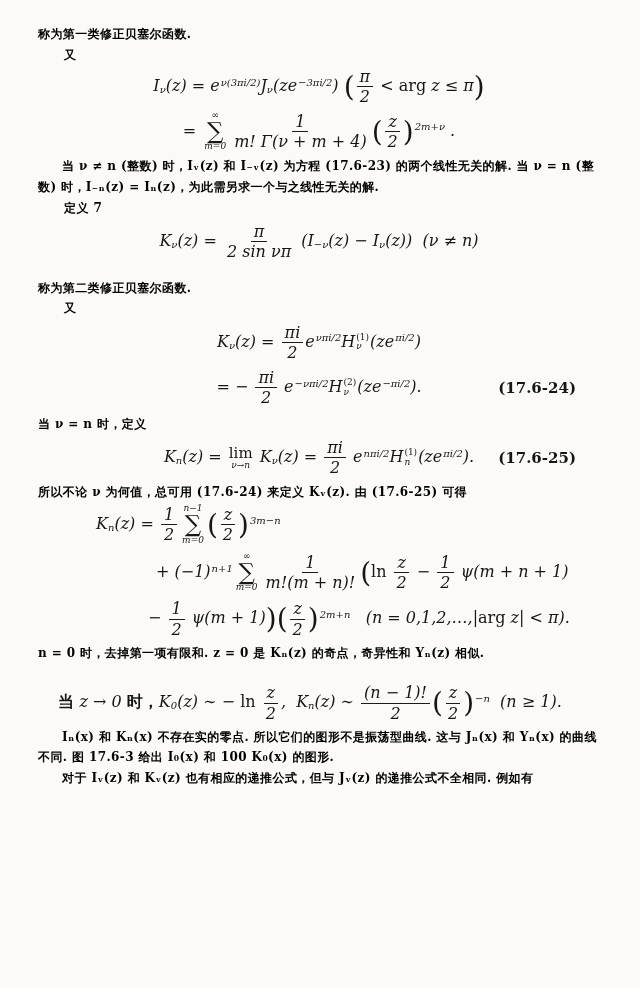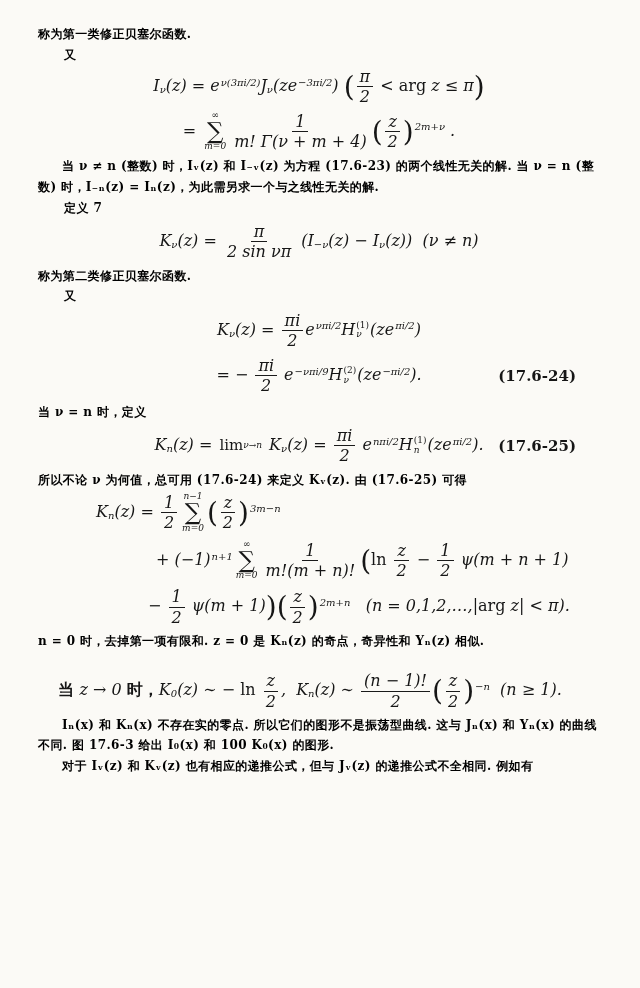--- a/index.html
+++ b/index.html
@@ -49,21 +49,21 @@
   .fn{border-bottom:1.2px solid #1a1a1a;padding:0 3px;display:inline-block;}
   .fd{padding:0 3px;display:inline-block;}
   .fn .tk,.fd .tk{font-style:italic;}
   .sum{
     display:inline-flex;flex-direction:column;align-items:center;
     vertical-align:middle;line-height:1;margin:0 3px;font-style:normal;
   }
   .shi,.slo{font-size:9px;font-style:italic;line-height:1.1;}
   .sg{font-size:23px;line-height:0.95;}
   .lim{
-    display:inline-flex;flex-direction:row;align-items:center;
+    display:inline-flex;flex-direction:column;align-items:center;
     vertical-align:middle;line-height:1;margin:0 2px;
   }
   .lword{font-style:normal;font-size:15px;}
   .llo{font-size:9px;font-style:italic;}
   .bigp{font-size:175%;font-style:normal;vertical-align:middle;font-weight:400;line-height:0.9;}
   .ss{
     display:inline-flex;flex-direction:column;align-items:flex-start;
     vertical-align:middle;line-height:1.05;font-size:9px;margin:0 1px;
   }
   .ssup{font-style:normal;}
@@ -98,36 +98,36 @@
       </span><span class="bigp">)</span><sup>2m+ν</sup><span class="tk"> .</span></div>
 
   <p class="para ind">当 ν ≠ n (整数) 时，Iᵥ(z) 和 I₋ᵥ(z) 为方程 (17.6-23) 的两个线性无关的解. 当 ν = n (整数) 时，I₋ₙ(z) = Iₙ(z)，为此需另求一个与之线性无关的解.</p>
   <p class="para small-ind">定义 7</p>
 
   <div class="fline"><span class="tk">K</span><sub>ν</sub><span class="tk">(z) = </span><span class="frac">
         <span class="fn">π</span>
         <span class="fd"><span class="tk">2 </span><span class="tk rm">sin </span><span class="tk">νπ</span></span>
       </span><span class="tk"> (I</span><sub>−ν</sub><span class="tk">(z) − I</span><sub>ν</sub><span class="tk">(z))  (ν ≠ n)</span></div>
 
-  <p class="para" style="margin-top:4px;">称为第二类修正贝塞尔函数.</p>
+  <p class="para" style="margin-top:16px;">称为第二类修正贝塞尔函数.</p>
   <p class="para small-ind">又</p>
 
   <div class="fline"><span class="tk">K</span><sub>ν</sub><span class="tk">(z) = </span><span class="frac">
         <span class="fn">πi</span>
         <span class="fd">2</span>
       </span><span class="tk">e</span><sup>νπi/2</sup><span class="tk">H</span><span class="ss">
         <span class="ssup">(1)</span>
         <span class="ssub">ν</span>
       </span><span class="tk">(ze</span><sup>πi/2</sup><span class="tk">)</span></div>
   <div class="fline" style="margin:6px 0;">
     
   <span class="tk">= − </span><span class="frac">
         <span class="fn">πi</span>
         <span class="fd">2</span>
-      </span><span class="tk"> e</span><sup>−νπi/9</sup><span class="tk">H</span><span class="ss">
+      </span><span class="tk"> e</span><sup>−νπi/2</sup><span class="tk">H</span><span class="ss">
         <span class="ssup">(2)</span>
         <span class="ssub">ν</span>
       </span><span class="tk">(ze</span><sup>−πi/2</sup><span class="tk">).</span><span class="eqno">(17.6-24)</span></div>
 
   <p class="para">当 ν = n 时，定义</p>
 
   <div class="fline">
     
   <span class="tk">K</span><sub>n</sub><span class="tk">(z) = </span><span class="lim">
         <span class="lword">lim</span>

